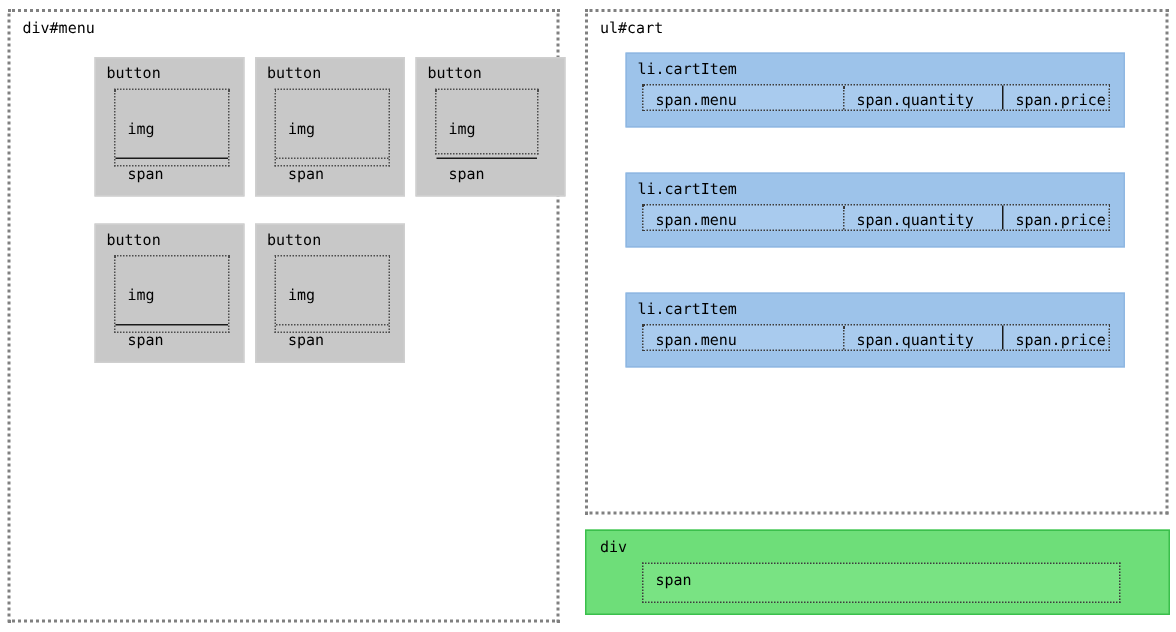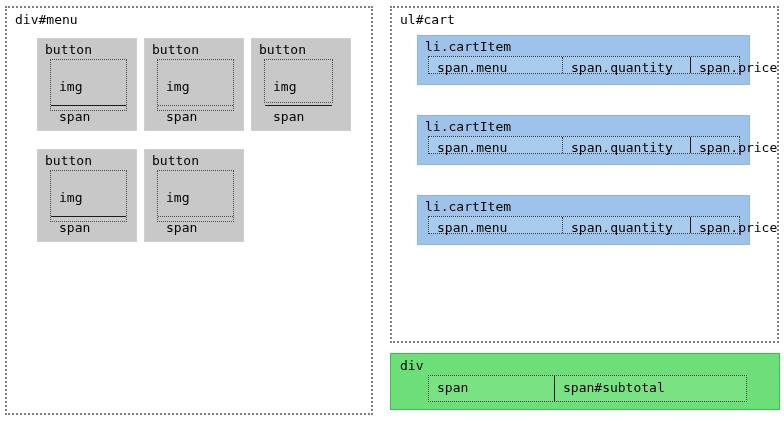--- a/index.html
+++ b/index.html
@@ -9,21 +9,21 @@
   }
   body {
     width: 784px;
     height: 421px;
     position: relative;
     font-family: "DejaVu Sans Mono", "Liberation Mono", monospace;
     overflow: hidden;
   }
 
   .label {
-    font-size: 13px;
+    font-size: 10px;
     line-height: 13px;
     color: #000000;
     white-space: nowrap;
     letter-spacing: 0px;
   }
 
   
   .box {
     position: absolute;
     box-sizing: border-box;
@@ -42,20 +42,21 @@
     position: absolute;
     left: 8px;
     top: 5px;
   }
 
   .menu-button {
     position: absolute;
     background: #c8c8c8;
     border: 1px solid #cfcfcf;
     box-sizing: border-box;
+    margin-left: 26px;
   }
   .menu-button > .label {
     position: absolute;
     left: 7px;
     top: 4px;
   }
 
   .btn-inner {
     position: absolute;
     left: 12px;
@@ -141,21 +142,21 @@
     box-sizing: border-box;
   }
   .cell > .label {
     position: absolute;
     left: 8px;
     top: 4px;
     text-align: center;
   }
   .cell-menu { left: 0; width: 133px; }
   .cell-qty  { left: 133px; width: 114px; border-left: 1px dotted #3c3c3c; }
-  .cell-price{ left: 261px; right: 0; border-left: 1px solid #1a1a1a; }
+  .cell-price{ left: 239px; right: 0; border-left: 1px solid #1a1a1a; }
 
   
   #subtotal-panel {
     left: 390px;
     top: 353px;
     width: 390px;
     height: 57px;
     background: #6ede79;
     border: 1px solid #3bbf4c;
     box-sizing: border-box;
@@ -301,17 +302,14 @@
       </div>
     </div>
 </div>
 
 <div class="box" id="subtotal-panel">
   <span class="label">div</span>
   <div class="subtotal-row">
     <div class="sub-cell sub-cell-left">
       <span class="label">span</span>
     </div>
-    <div class="sub-cell sub-cell-right">
-      <span class="label">span#subtotal</span>
-    </div>
   </div>
 </div>
 
 </body></html>

